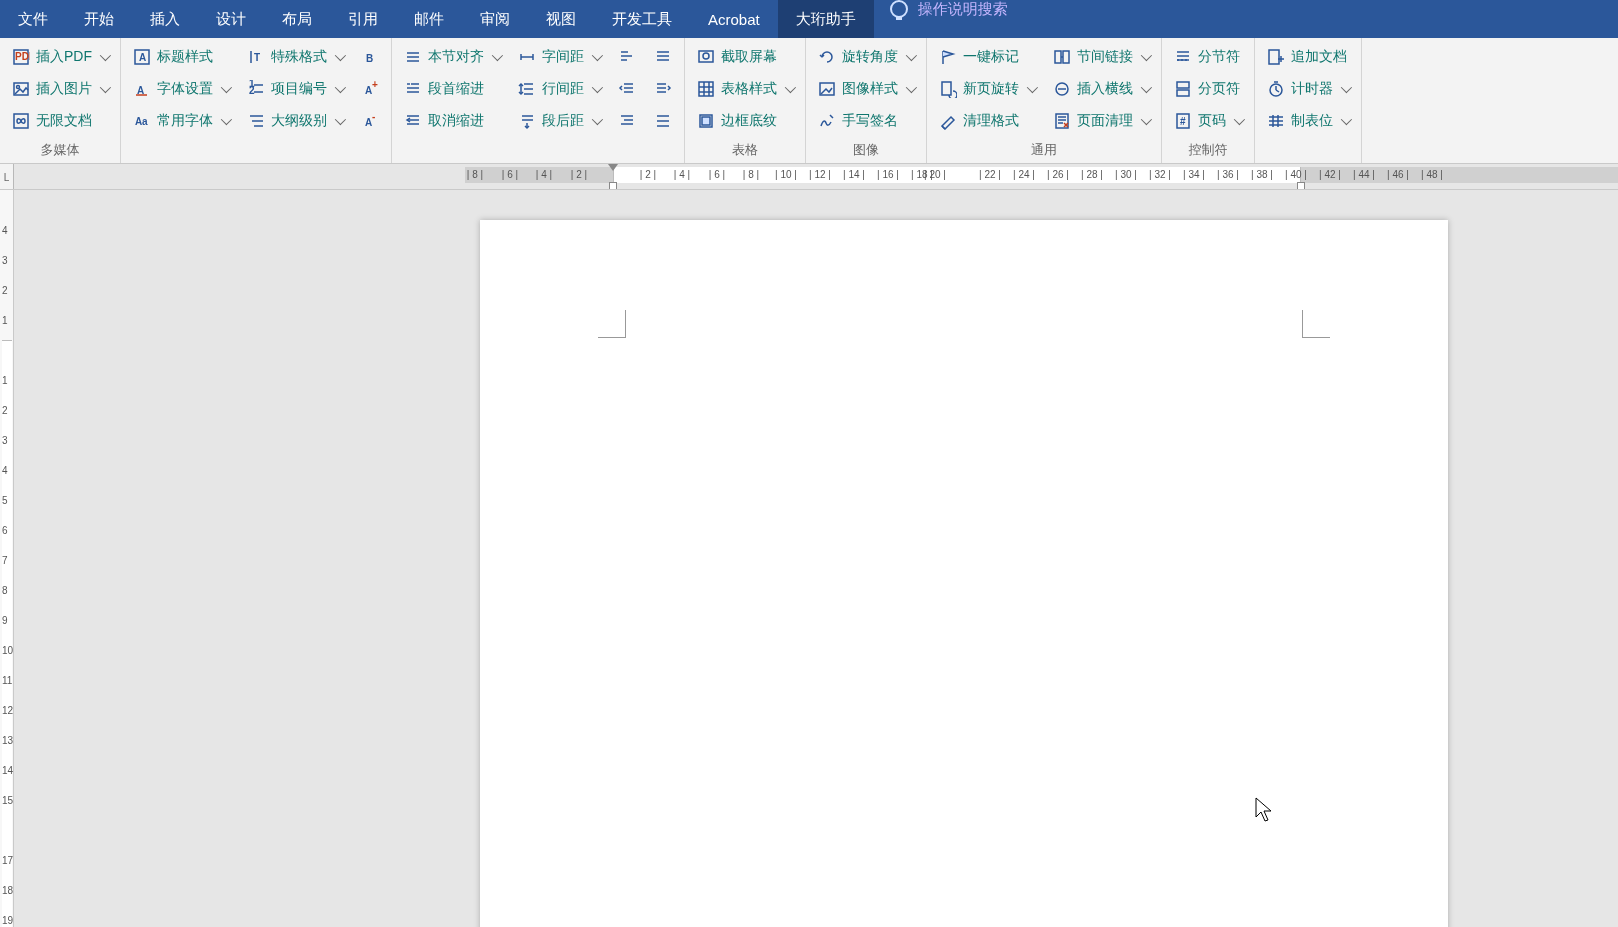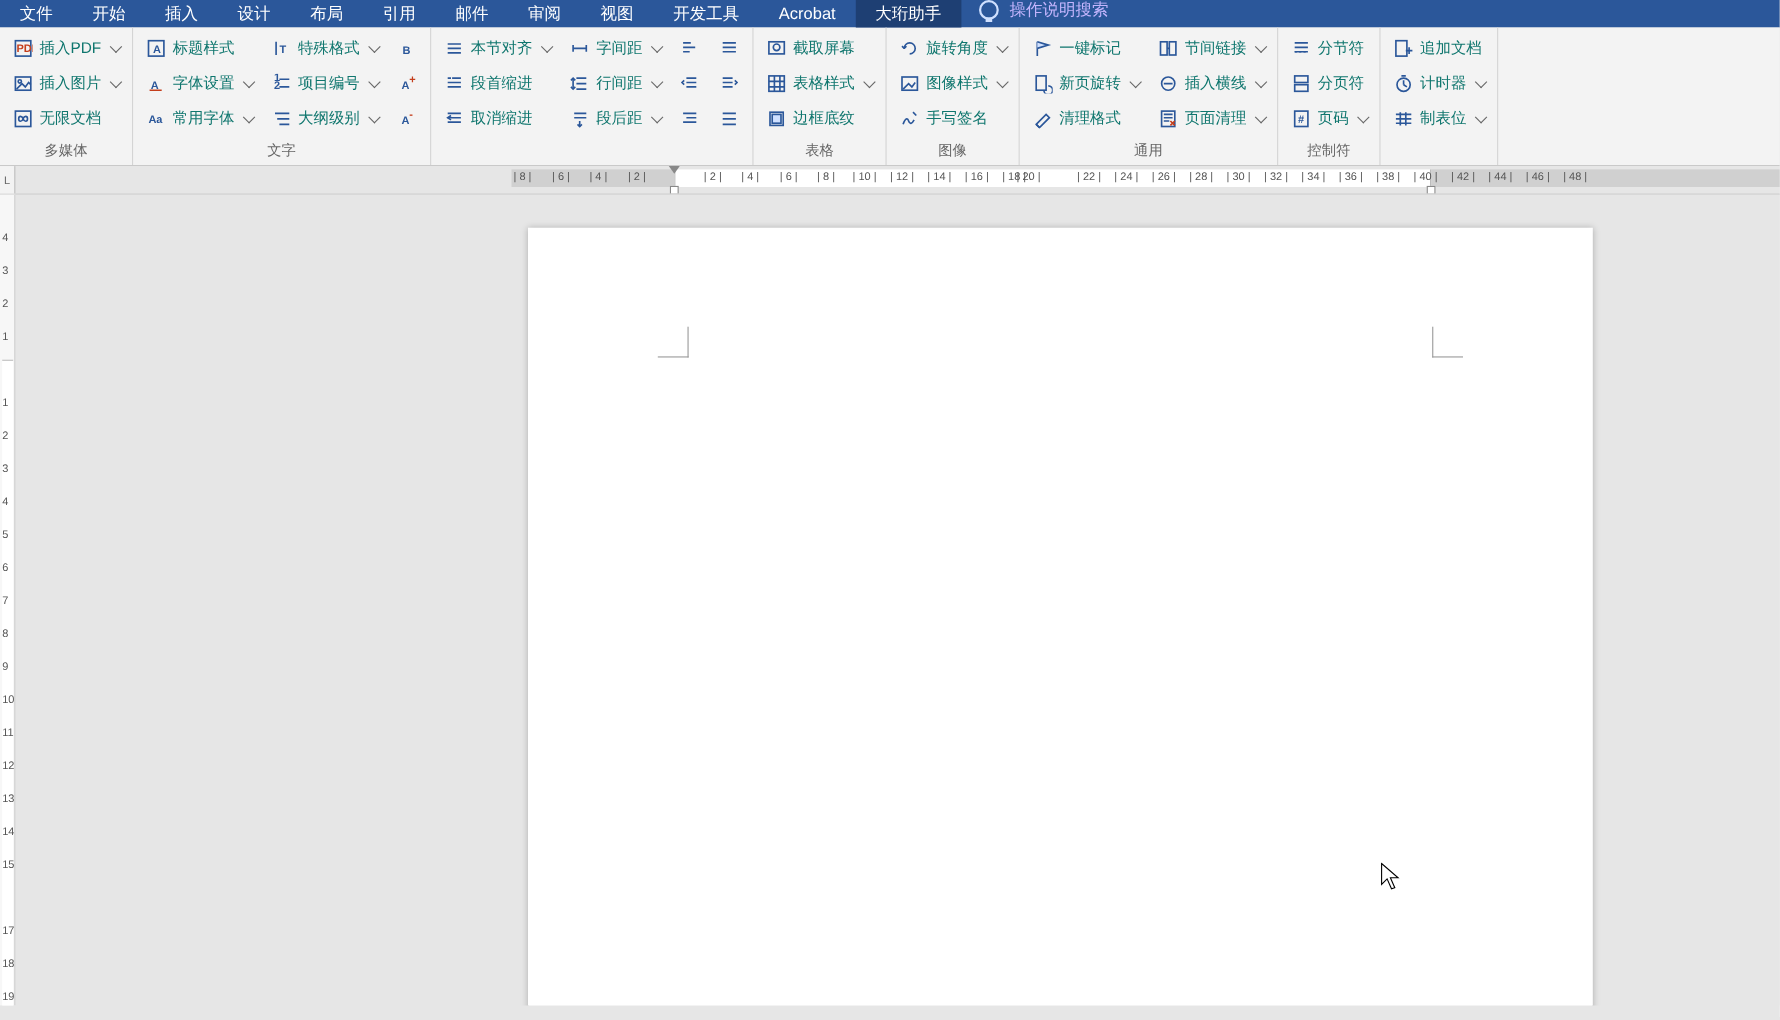--- a/index.html
+++ b/index.html
@@ -8,21 +8,21 @@
     font-size: 13px;
     background: #e6e6e6;
     overflow: hidden;
     width: 1618px;
     height: 927px;
   }
   
   .menubar {
     display: flex;
     align-items: stretch;
-    height: 25px;
+    height: 38px;
     background: #2b579a;
     color: #fff;
     font-size: 15px;
   }
   .menu-item {
     padding: 0 18px;
     display: flex;
     align-items: center;
     cursor: pointer;
   }
@@ -364,21 +364,20 @@
           <div class="small-square-btn">
             <span class="ico">
               <svg width="18" height="18" viewBox="0 0 18 18">
                 <text x="4" y="14" fill="#2b579a" font-size="10" font-weight="bold">A</text>
                 <text x="11" y="8" fill="#c43e1c" font-size="10" font-weight="bold">-</text>
               </svg>
             </span>
           </div>
         </div>
       </div>
-      <div class="ribbon-group-label">文字</div>
     </div>
     <div class="ribbon-group">
       <div class="ribbon-group-body">
         <div class="ribbon-col">
           <div class="ribbon-btn">
             <span class="ico">
               <svg width="18" height="18" viewBox="0 0 18 18">
                 <line x1="3" y1="5" x2="15" y2="5" stroke="#2b579a" stroke-width="1.5"></line>
                 <line x1="3" y1="9" x2="15" y2="9" stroke="#2b579a" stroke-width="1.5"></line>
                 <line x1="3" y1="13" x2="15" y2="13" stroke="#2b579a" stroke-width="1.5"></line>

